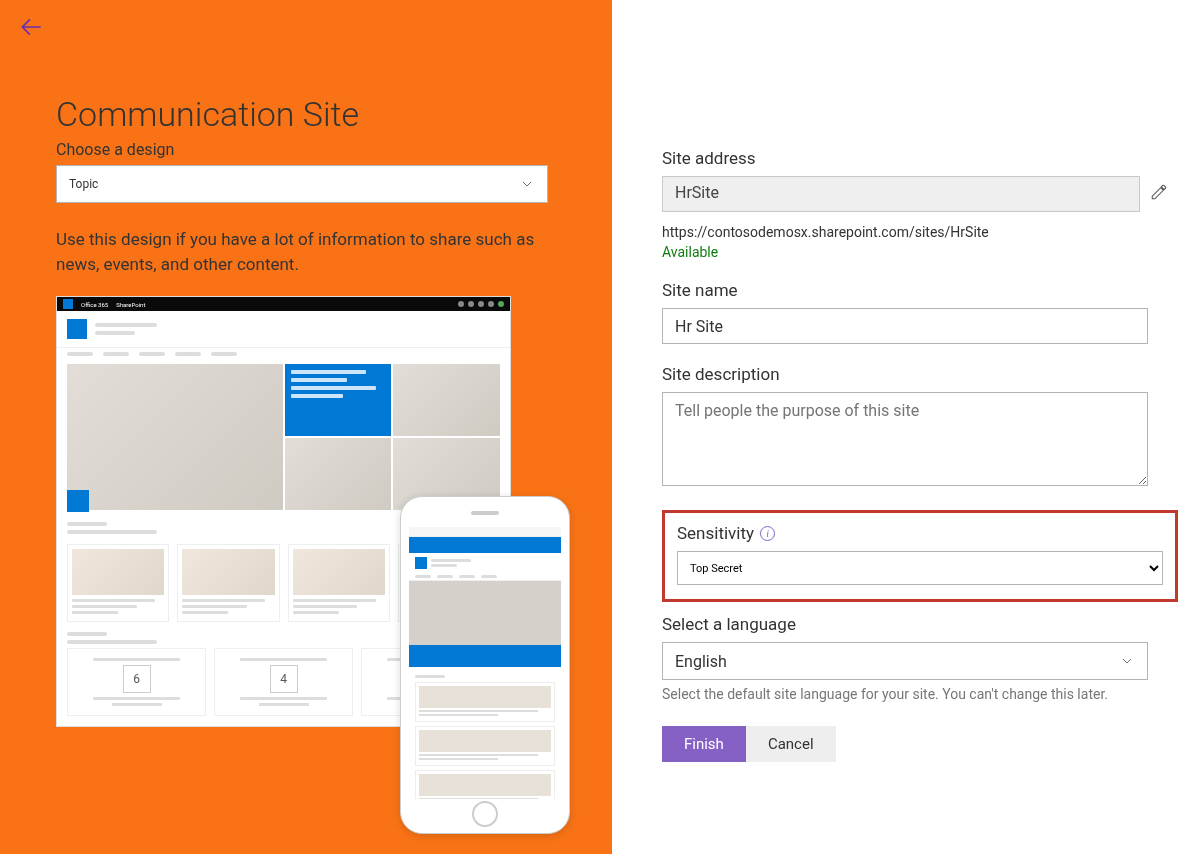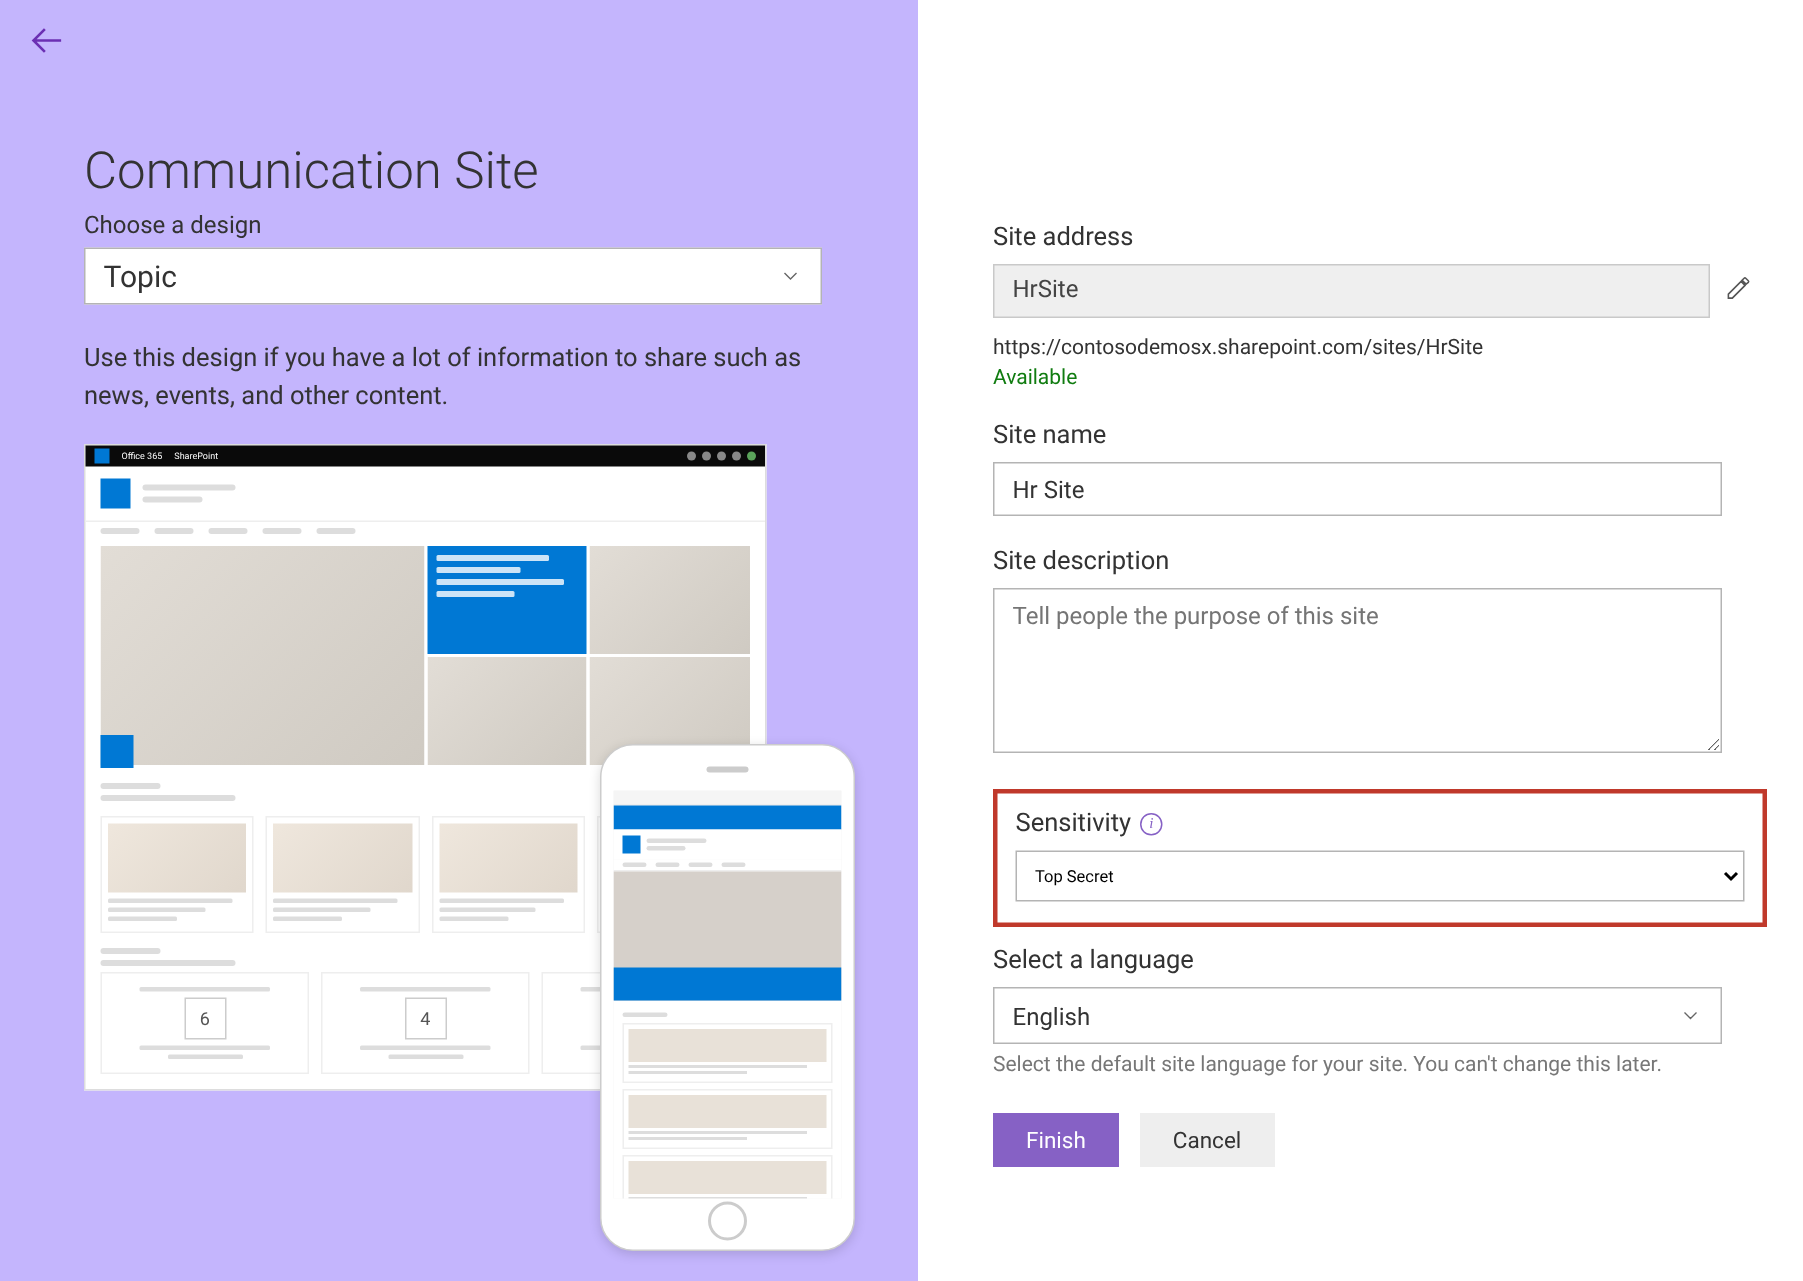--- a/index.html
+++ b/index.html
@@ -12,21 +12,21 @@
     height: 854px;
     overflow: hidden;
   }
   .container {
     display: flex;
     width: 100%;
     height: 100%;
   }
   .left-panel {
     width: 620px;
-    background: #c4b5fd;
+    background: #f97316;
     padding: 14px 28px 0 20px;
     position: relative;
   }
   .right-panel {
     flex: 1;
     background: #fff;
     padding: 148px 24px 0 50px;
   }
 
   
@@ -54,21 +54,21 @@
   .design-select {
     width: 100%;
     height: 38px;
     background: #fff;
     border: 1px solid #b4b4b4;
     padding: 0 12px;
     display: flex;
     align-items: center;
     justify-content: space-between;
     cursor: pointer;
-    font-size: 20px;
+    font-size: 12px;
     color: #333;
   }
   .design-desc {
     margin-top: 24px;
     font-size: 17px;
     line-height: 1.45;
     color: #333;
   }
 
   
@@ -216,21 +216,21 @@
     background:#efefef;
     border:1px solid #c9c9c9;
     padding: 6px 12px;
     font-size:16px;
     color:#444;
   }
   .edit-icon { cursor:pointer; color:#555; }
   .url-line { font-size:14px; color:#333; margin-top:12px; }
   .available { font-size:14px; color:#107c10; margin-top:4px; }
   .textarea-box {
-    height: 110px;
+    height: 94px;
     resize: both;
     color:#888;
   }
   .select-box {
     height:38px;
     display:flex;
     align-items:center;
     justify-content:space-between;
     cursor:pointer;
   }
@@ -258,21 +258,21 @@
     width:100%;
     height:34px;
     border:1px solid #b4b4b4;
     background:#fff;
     font-size:11px;
     padding: 0 8px;
     font-family: inherit;
   }
 
   
-  .buttons { display:flex; gap:14px; margin-top:24px; }
+  .buttons { display:flex; margin-top:24px; }
   .btn {
     height:36px;
     padding: 0 22px;
     border:none;
     font-size:15px;
     cursor:pointer;
     font-family: inherit;
   }
   .btn-primary { background:#8661c5; color:#fff; }
   .btn-secondary { background:#eeeeee; color:#333; }

